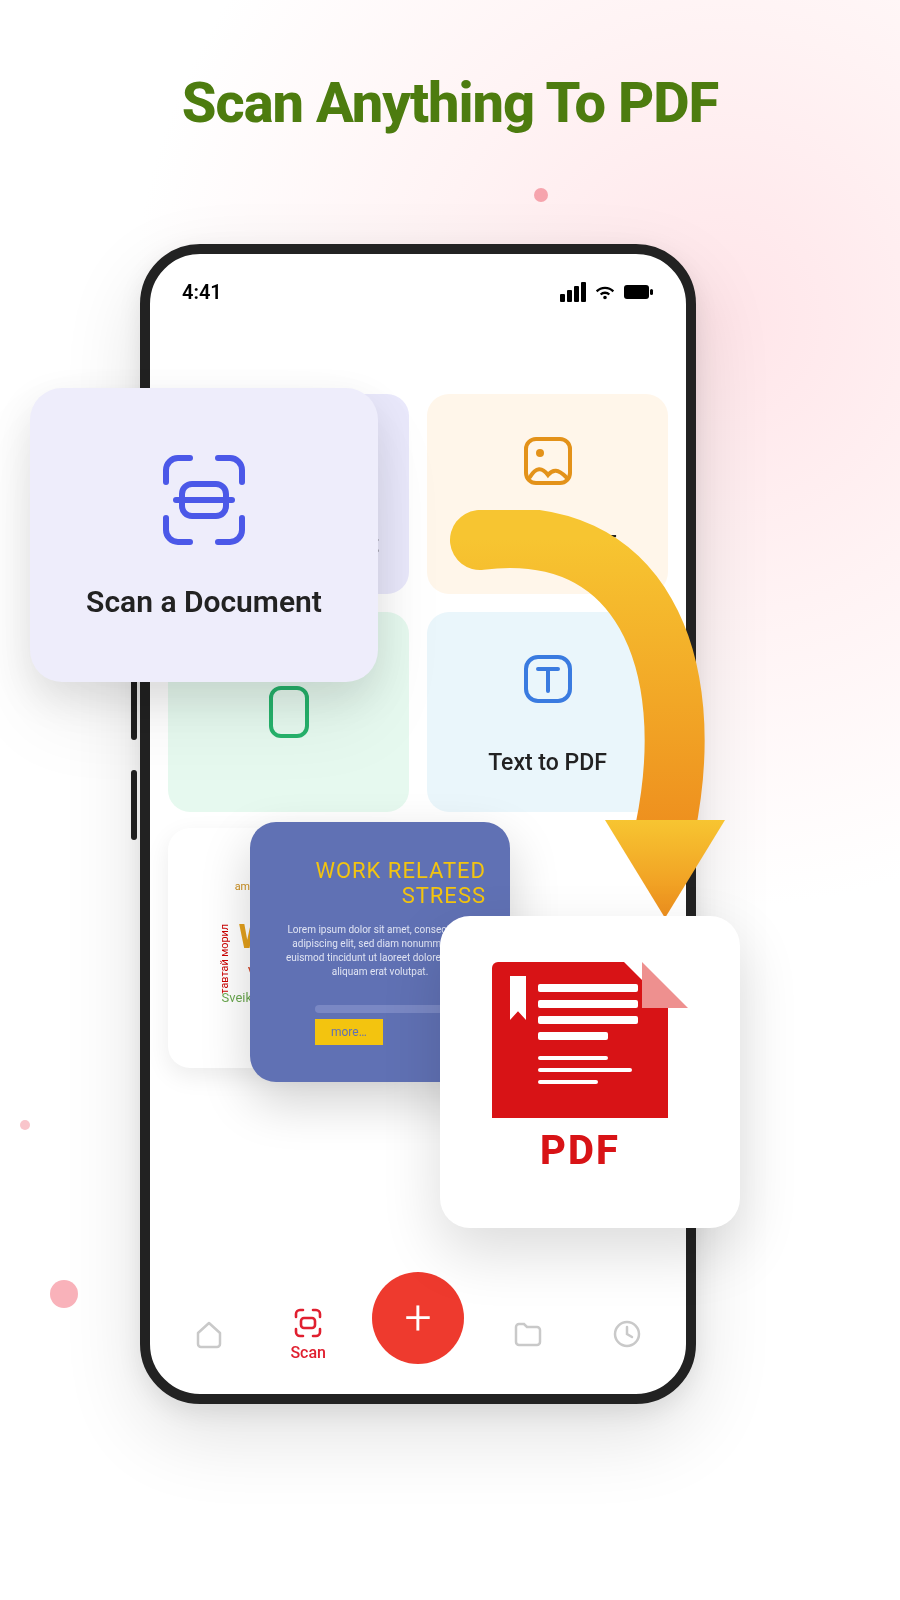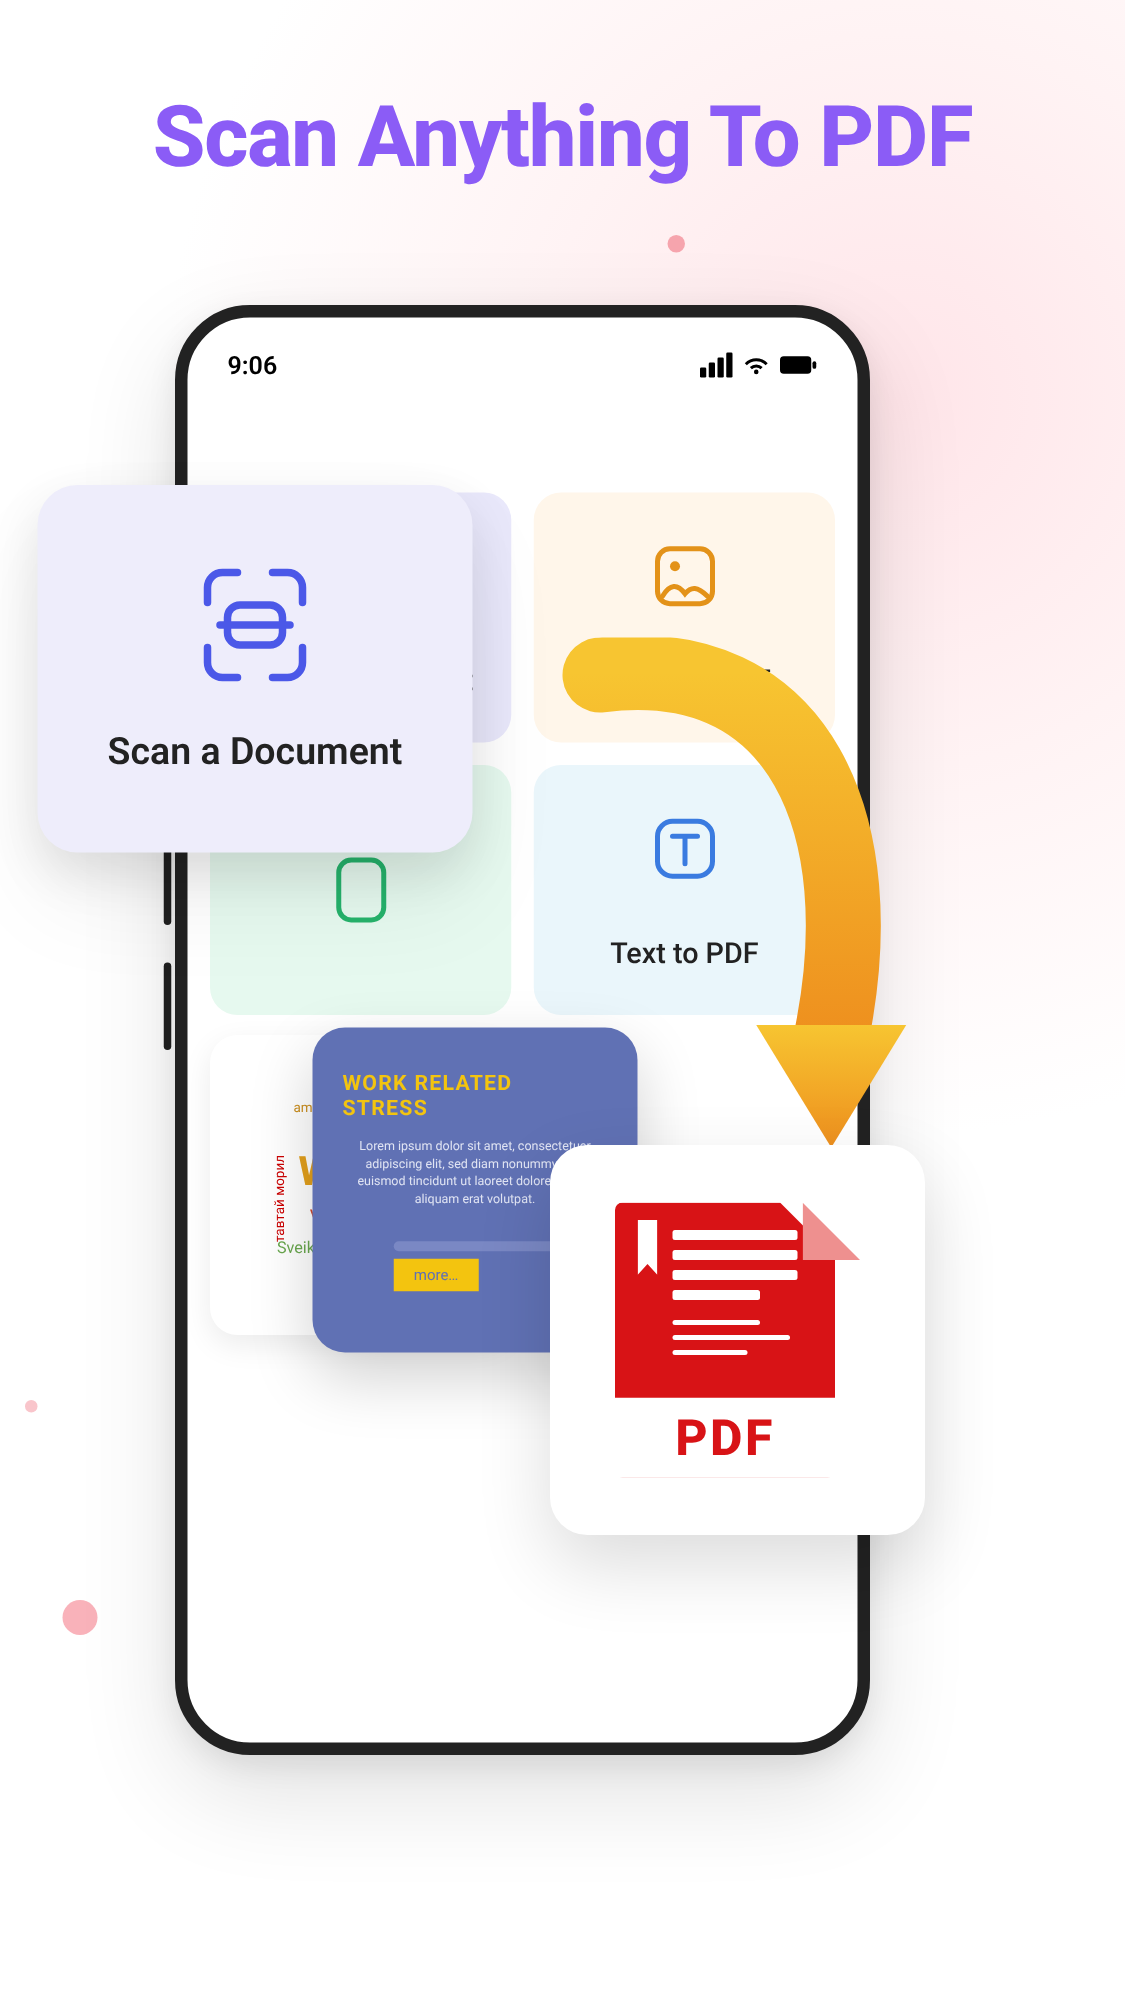--- a/index.html
+++ b/index.html
@@ -11,23 +11,23 @@
     position: relative;
   }
 
   
   .headline {
     position: absolute;
     top: 70px;
     left: 0;
     width: 100%;
     text-align: center;
-    font-size: 68px;
+    font-size: 56px;
     font-weight: 800;
-    color: #8b5cf6;
+    color: #4d7c0f;
     letter-spacing: -1px;
   }
 
   
   .dot { position: absolute; border-radius: 50%; }
   .dot1 { width: 14px; height: 14px; background: #f6a4ad; top: 188px; left: 534px; }
   .dot2 { width: 10px; height: 10px; background: #f9c5cb; top: 1120px; left: 20px; }
   .dot3 { width: 28px; height: 28px; background: #f9b2ba; top: 1280px; left: 50px; }
 
   
@@ -165,21 +165,21 @@
   .float-stress {
     position:absolute;
     top: 822px; left: 250px;
     width: 260px; height: 260px;
     border-radius: 26px;
     background:#6071b4;
     box-shadow: 0 20px 50px rgba(0,0,0,0.18);
     padding: 36px 24px 20px;
     display:flex; flex-direction:column; align-items:center;
   }
-  .float-stress .title { color:#f3c40f; font-weight:700; font-size:17px; width:100%; line-height:1.15; letter-spacing:1px; }
+  .float-stress .title { color:#f3c40f; font-weight:400; font-size:22px; text-align:right; width:100%; line-height:1.15; letter-spacing:1px; }
   .float-stress .body { color:#e0e4f3; font-size:10px; text-align:center; margin-top:14px; line-height:1.4; }
   .float-stress .more { margin-top:22px; background:#f3c40f; color:#6071b4; font-size:12px; font-weight:400; padding:6px 16px; border-radius:0; }
 
   
   .float-pdf {
     position:absolute;
     top: 916px; left: 440px;
     width: 300px; height: 312px;
     border-radius: 30px;
     background:#fff;
@@ -217,21 +217,21 @@
 <div class="dot dot1"></div>
 <div class="dot dot2"></div>
 <div class="dot dot3"></div>
 
 <div class="side-button b1"></div>
 <div class="side-button b2"></div>
 
 <div class="phone">
 
   <div class="statusbar">
-    <div class="st-time">9:06</div>
+    <div class="st-time">4:41</div>
     <div class="st-icons">
       <div class="signal">
         <div class="bar"></div>
           <div class="bar"></div>
           <div class="bar"></div>
           <div class="bar"></div>
       </div>
       <div class="wifi">
         <svg width="22" height="18" viewBox="0 0 24 18">
             <path d="M12 17a2 2 0 100-4 2 2 0 000 4zm-5.6-6.2a8 8 0 0111.2 0l-1.8 1.8a5.5 5.5 0 00-7.6 0zM2 7.4a14 14 0 0120 0l-1.8 1.8a11.5 11.5 0 00-16.4 0z" fill="#000"></path>
@@ -291,20 +291,48 @@
           <text x="100" y="170" text-anchor="middle" font-size="11" fill="#5aa12f">Vitejte</text>
           <text x="70" y="46" text-anchor="middle" font-size="10" fill="#cc8f1e">amohela</text>
           <text x="140" y="50" text-anchor="middle" font-size="10" fill="#d34a2d">dobrodošli</text>
           <text x="44" y="110" text-anchor="middle" font-size="10" fill="#cc0000" transform="rotate(-90 44 110)">тавтай морил</text>
           <text x="160" y="100" text-anchor="middle" font-size="10" fill="#6aa84f" transform="rotate(90 160 100)">ласкаво</text>
         </svg>
       </div>
     </div>
   </div>
 
+  <div class="bottom-nav">
+    <div class="nav-item nav-inactive">
+      <svg width="32" height="32" viewBox="0 0 32 32">
+          <path d="M5 15L16 5l11 10v11a3 3 0 01-3 3H8a3 3 0 01-3-3V15z" stroke="#c9c9c9" stroke-width="2.5" fill="none" stroke-linejoin="round"></path>
+        </svg>
+    </div>
+    <div class="nav-item nav-active">
+      <svg width="32" height="32" viewBox="0 0 32 32">
+        <path d="M4 10V7a4 4 0 014-4h3M28 10V7a4 4 0 00-4-4h-3M4 22v3a4 4 0 004 4h3M28 22v3a4 4 0 01-4 4h-3" stroke="#e01f2f" stroke-width="2.6" fill="none" stroke-linecap="round"></path>
+        <rect x="9" y="11" width="14" height="10" rx="3" stroke="#e01f2f" stroke-width="2.6" fill="none"></rect>
+      </svg>
+      <div class="nav-label">Scan</div>
+    </div>
+    <div class="fab">
+      <div class="plus">+</div>
+    </div>
+    <div class="nav-item nav-inactive">
+      <svg width="32" height="32" viewBox="0 0 32 32">
+          <path d="M4 9a3 3 0 013-3h5l3 3h10a3 3 0 013 3v12a3 3 0 01-3 3H7a3 3 0 01-3-3V9z" stroke="#c9c9c9" stroke-width="2.5" fill="none"></path>
+        </svg>
+    </div>
+    <div class="nav-item nav-inactive">
+      <svg width="32" height="32" viewBox="0 0 32 32">
+          <circle cx="16" cy="16" r="12" stroke="#c9c9c9" stroke-width="2.5" fill="none"></circle>
+          <path d="M16 9v7l5 3" stroke="#c9c9c9" stroke-width="2.5" fill="none" stroke-linecap="round"></path>
+        </svg>
+    </div>
+  </div>
 
 </div>
 
 <svg class="arrow" viewBox="0 0 300 440">
   <defs>
     <linearGradient id="ag" x1="0" y1="0" x2="0" y2="1">
       <stop offset="0%" stop-color="#f7c531"></stop>
       <stop offset="100%" stop-color="#ee8f1e"></stop>
     </linearGradient>
   </defs>

